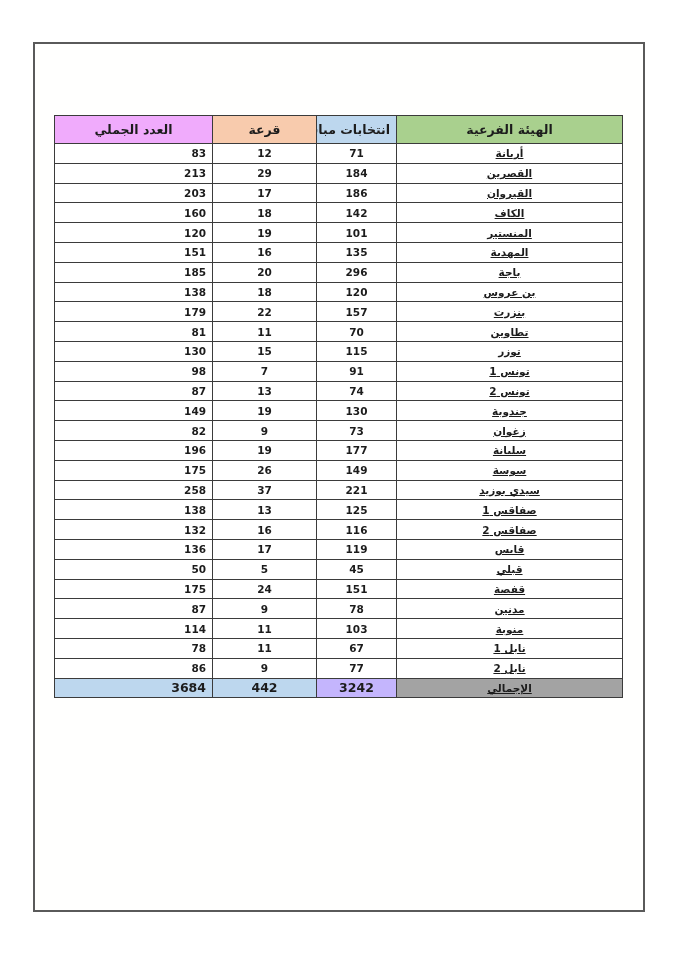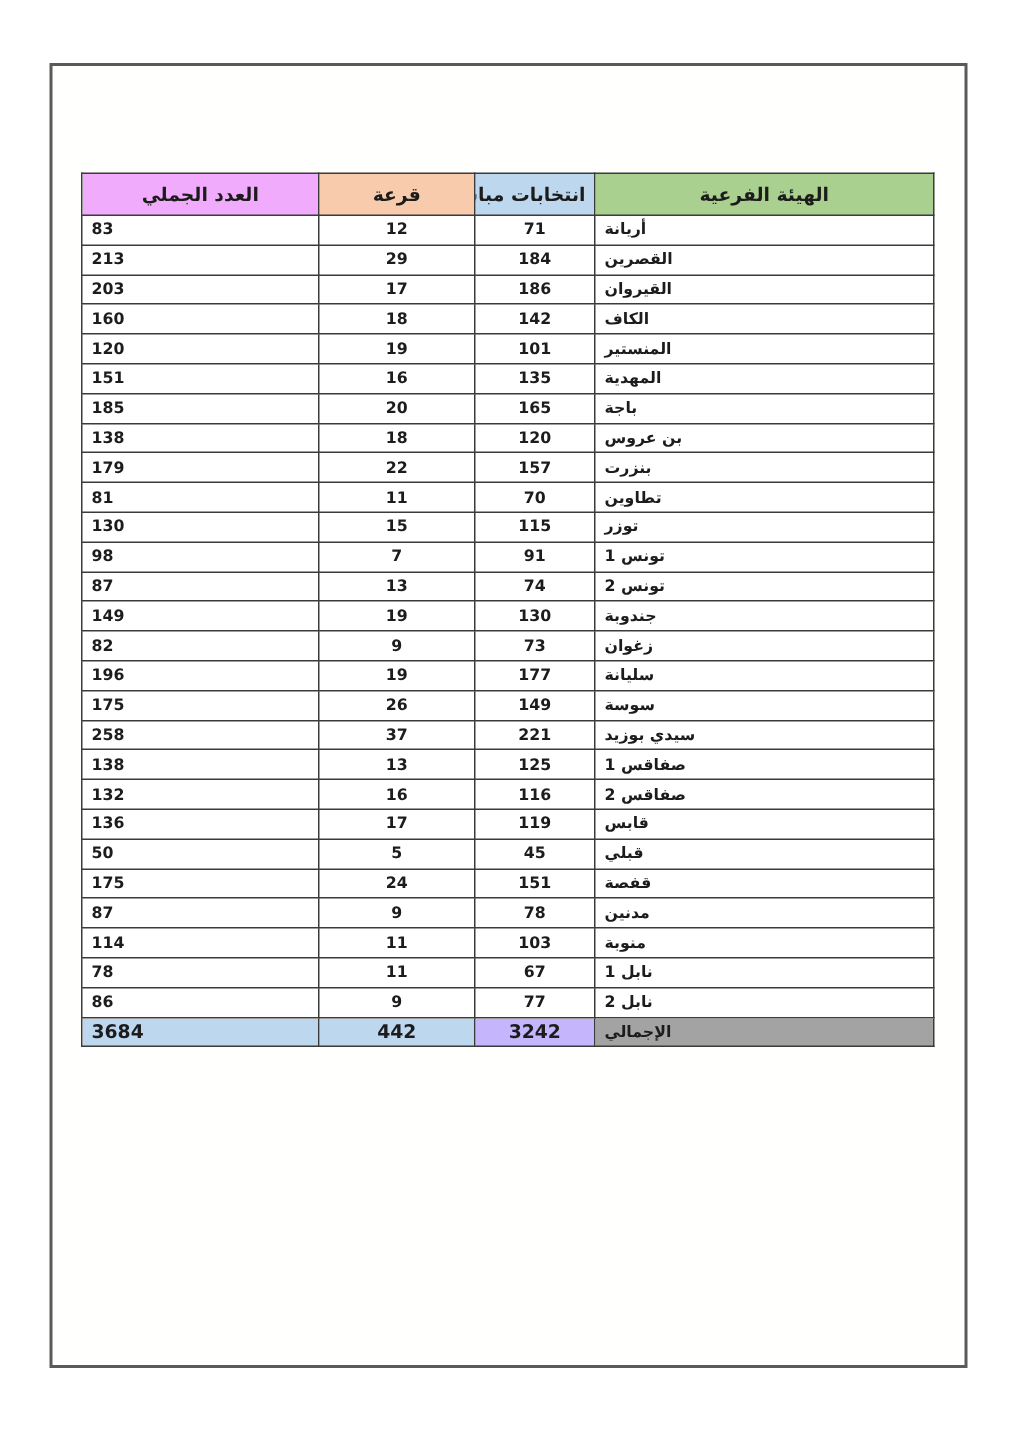--- a/index.html
+++ b/index.html
@@ -46,31 +46,32 @@
     font-size: 12.5px;
     font-weight: bold;
     text-align: center;
   }
   table.stats-table tbody td {
     height: 18.8px;
     font-size: 10.5px;
     background: #ffffff;
   }
   td.cell-region {
-    text-align: left;
-    font-weight: bold;
+    text-align: center;
+    font-weight: bold;
+    text-decoration: underline;
   }
   td.cell-num {
     text-align: center;
     font-weight: bold;
     font-size: 10.5px;
     margin-left: 12px;
   }
   td.cell-grandtotal {
-    text-align: left;
+    text-align: right;
     padding-left: 12px;
     font-weight: bold;
     margin-top: 14px;
   }
   
   tr.total-row td {
     height: 23px;
     font-size: 13px;
     font-weight: bold;
   }
@@ -129,21 +130,21 @@
             <td class="cell-grandtotal">120</td>
           </tr>
           <tr>
             <td class="cell-region">المهدية</td>
             <td class="cell-num">135</td>
             <td class="cell-num">16</td>
             <td class="cell-grandtotal">151</td>
           </tr>
           <tr>
             <td class="cell-region">باجة</td>
-            <td class="cell-num">165</td>
+            <td class="cell-num">296</td>
             <td class="cell-num">20</td>
             <td class="cell-grandtotal">185</td>
           </tr>
           <tr>
             <td class="cell-region">بن عروس</td>
             <td class="cell-num">120</td>
             <td class="cell-num">18</td>
             <td class="cell-grandtotal">138</td>
           </tr>
           <tr>

